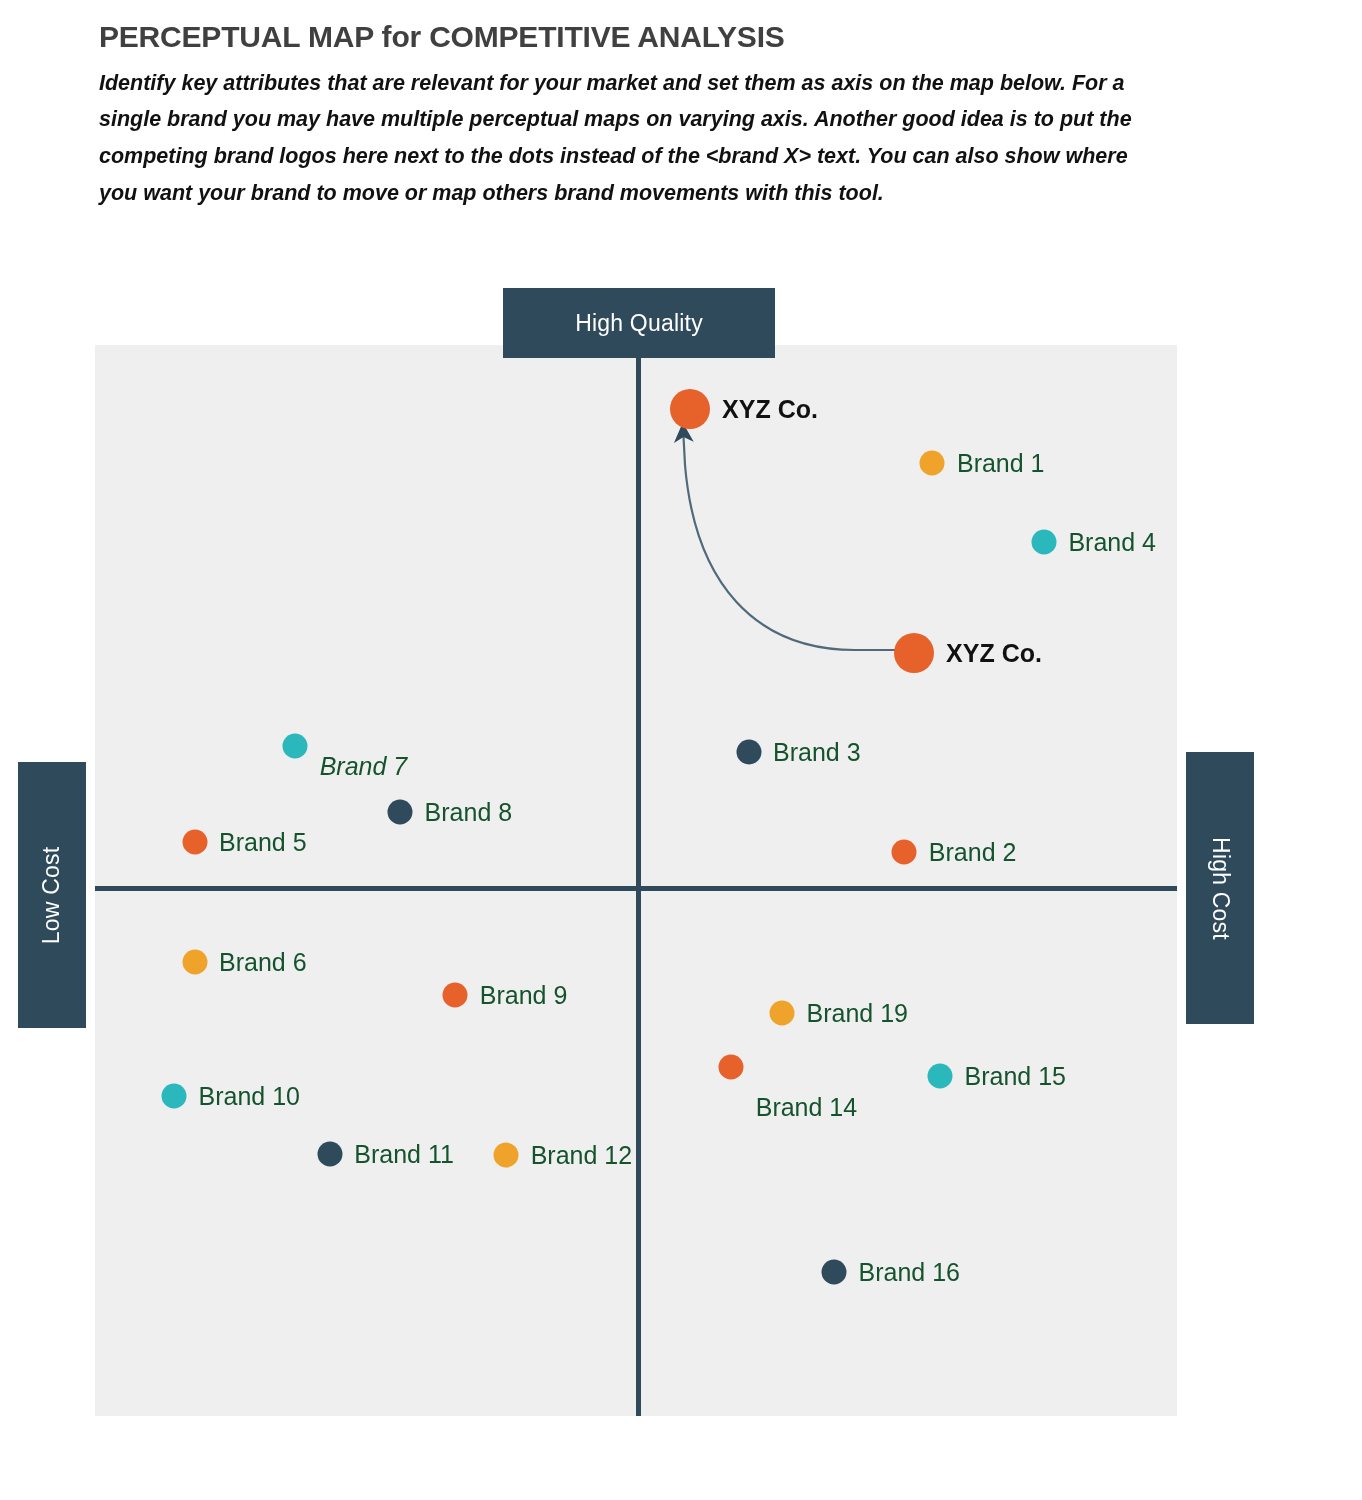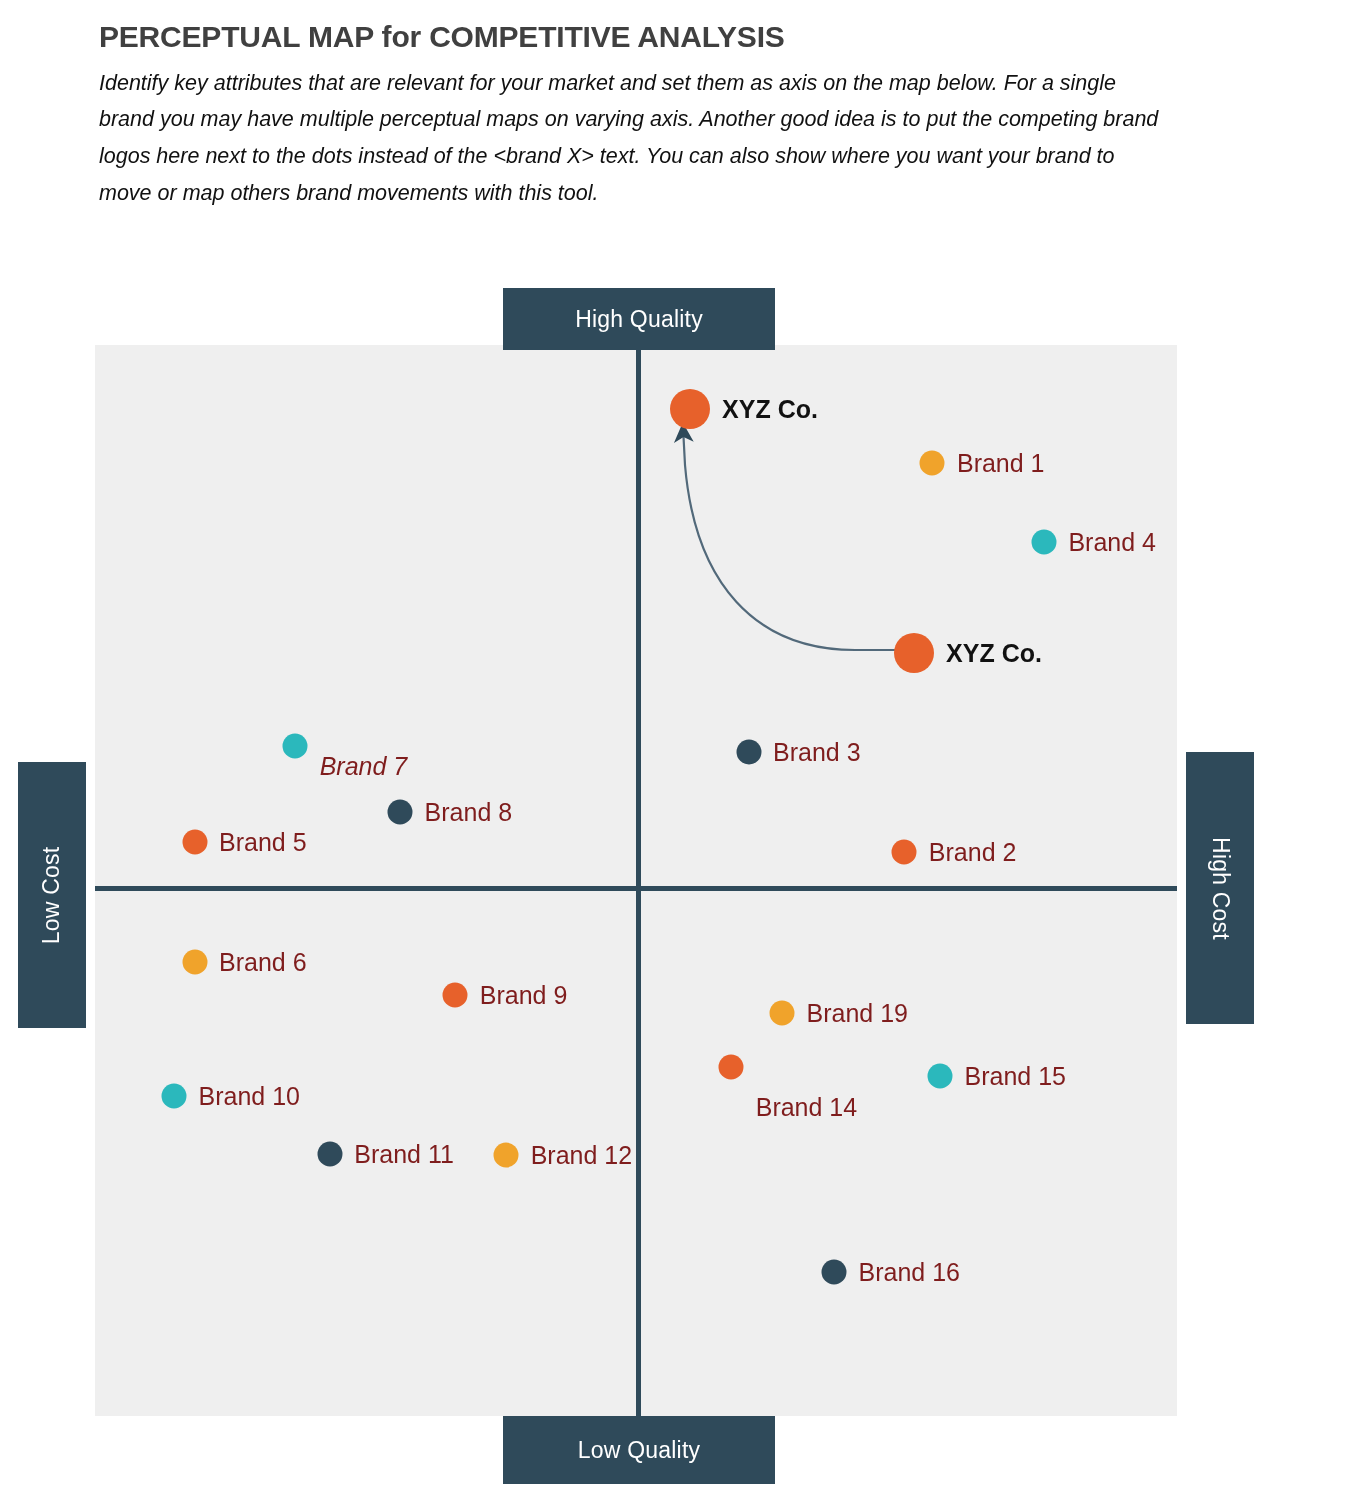--- a/index.html
+++ b/index.html
@@ -33,20 +33,21 @@
   }
 
   .page-desc {
     margin-top: 9px;
     font-family: "Liberation Sans", sans-serif;
     font-style: italic;
     font-size: 21.5px;
     line-height: 1.72;
     color: #111111;
     width: 1060px;
+    font-weight: bold;
   }
 
   
   .plot-area {
     position: absolute;
     left: 95px;
     top: 345px;
     width: 1082px;
     height: 1071px;
     background: #efefef;
@@ -76,42 +77,42 @@
     background: #2f4a5a;
     color: #ffffff;
     display: flex;
     align-items: center;
     justify-content: center;
     font-size: 23px;
     font-family: "Liberation Sans", sans-serif;
     letter-spacing: 0.2px;
   }
 
-  .axis-box-top    { left: 503px;  top: 288px;  width: 272px; height: 62px; }
+  .axis-box-top    { left: 503px;  top: 288px;  width: 272px; height: 70px; }
   .axis-box-bottom { left: 503px;  top: 1416px; width: 272px; height: 68px; }
   .axis-box-left   { left: 18px;   top: 762px;  width: 68px;  height: 266px; }
   .axis-box-right  { left: 1186px; top: 752px;  width: 68px;  height: 272px; }
 
   .rot-ccw { transform: rotate(-90deg); white-space: nowrap; }
   .rot-cw  { transform: rotate(90deg);  white-space: nowrap; }
 
   
   .dot {
     position: absolute;
     border-radius: 50%;
     transform: translate(-50%, -50%);
   }
 
   .dot-label {
     position: absolute;
     transform: translate(0, -50%);
     white-space: nowrap;
     font-family: "Liberation Sans", sans-serif;
     font-size: 25px;
-    color: #7f1d1d;
+    color: #14532d;
   }
 
   .dot-label.bold { font-weight: bold; font-size: 25px; color: #111111; }
 
   
   .move-arrow {
     position: absolute;
     left: 0; top: 0;
     width: 1082px; height: 1071px;
     overflow: visible;
@@ -220,23 +221,20 @@
         <div class="dot" style="left: 411.16px; top: 809.676px; width: 25px; height: 25px; background: rgb(240, 163, 43);"></div>
         <div class="dot-label" style="left: 435.66px; top: 809.676px;">Brand 12</div>
         <div class="dot" style="left: 739.006px; top: 927.486px; width: 25px; height: 25px; background: rgb(47, 74, 90);"></div>
         <div class="dot-label" style="left: 763.506px; top: 927.486px;">Brand 16</div>
       </div>
   </div>
 
   <div class="axis-box axis-box-top">
     <span>High Quality</span>
   </div>
-  <div class="axis-box axis-box-bottom">
-    <span>Low Quality</span>
-  </div>
   <div class="axis-box axis-box-left">
     <span class="rot-ccw">Low Cost</span>
   </div>
   <div class="axis-box axis-box-right">
     <span class="rot-cw">High Cost</span>
   </div>
 
 
 </div>
 

